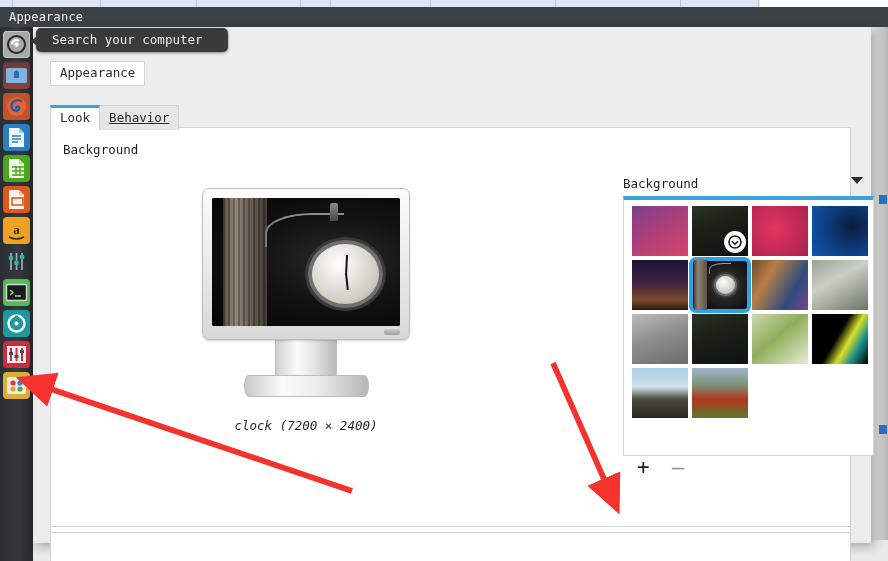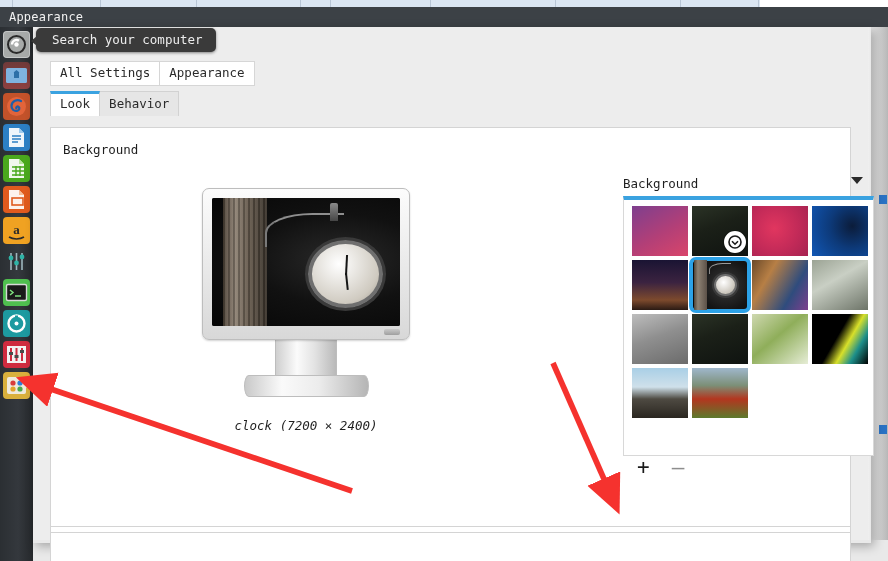--- a/index.html
+++ b/index.html
@@ -41,21 +41,21 @@
   }
   .lch-item.active { box-shadow: inset 0 0 0 1px rgba(255,255,255,.35); }
   .pip-r { position:absolute; right:1px; top:11px; width:3px; height:5px; background:#cfcfcf; border-radius:1px; }
 
   .ic { width:27px; height:27px; display:block; }
 
   
   .tooltip {
     position:absolute; left:36px; top:28px; height:24px;
     background:#3a3a3a; border-radius:5px; color:#ececec;
-    font-size:12.5px; line-height:24px; padding:0 13px 0 16px;
+    font-size:12.5px; line-height:24px; padding:0 25px 0 16px;
     z-index:30; box-shadow:0 1px 3px rgba(0,0,0,.45);
   }
   .tooltip:before {
     content:""; position:absolute; left:-5px; top:8px;
     border-top:5px solid transparent; border-bottom:5px solid transparent;
     border-right:6px solid #3a3a3a;
   }
 
   
   .win {
@@ -65,28 +65,28 @@
   .win-shadow { position:absolute; left:33px; top:27px; width:838px; height:516px;
      box-shadow: 3px 3px 10px rgba(0,0,0,.30); z-index:7; }
 
   .breadcrumb { position:absolute; left:17px; top:34px; display:flex; z-index:12;}
   .crumb {
     background:#fff; border:1px solid #d6d6d6; border-right:none;
     font-size:12.5px; color:#2b2b2b; padding:4px 9px 5px 9px; line-height:14px;
   }
   .crumb:last-child { border-right:1px solid #d6d6d6; }
 
-  .tabs { position:absolute; left:17px; top:64px; display:flex; z-index:12; }
+  .tabs { position:absolute; left:17px; top:78px; display:flex; z-index:12; }
   .tab {
     font-size:12.5px; color:#2b2b2b; padding:4px 9px 5px 9px;
     background:#e6e6e6; border:1px solid #d2d2d2; border-bottom:none;
     line-height:15px;
   }
   .tab.sel { background:#fff; border-top:3px solid #3aa2e0; padding-top:2px; border-left:1px solid #d2d2d2;}
-  .tab:not(.sel) { border-left:none; }
+  .tab:not(.sel) { border-left:none;text-decoration:underline; }
 
   .panel-body {
     position:absolute; left:17px; top:100px; width:801px; height:400px;
     background:#ffffff; border:1px solid #d4d4d4; z-index:10;
   }
 
   .section-label { position:absolute; font-size:12.5px; color:#1f1f1f; }
   #lbl-background { left:12px; top:14px; }
 
   
@@ -338,21 +338,20 @@
         <circle cx="17" cy="17" r="2.6" fill="#4aa84a"></circle>
       </svg>
       <div class="pip-r"></div>
     </div>
   </div>
 
   <div class="win-shadow"></div>
   <div class="win">
 
     <div class="breadcrumb">
-      <div class="crumb">All Settings</div>
       <div class="crumb">Appearance</div>
     </div>
 
     <div class="tabs">
       <div class="tab sel">Look</div>
       <div class="tab">Behavior</div>
     </div>
 
     <div class="panel-body">
 

